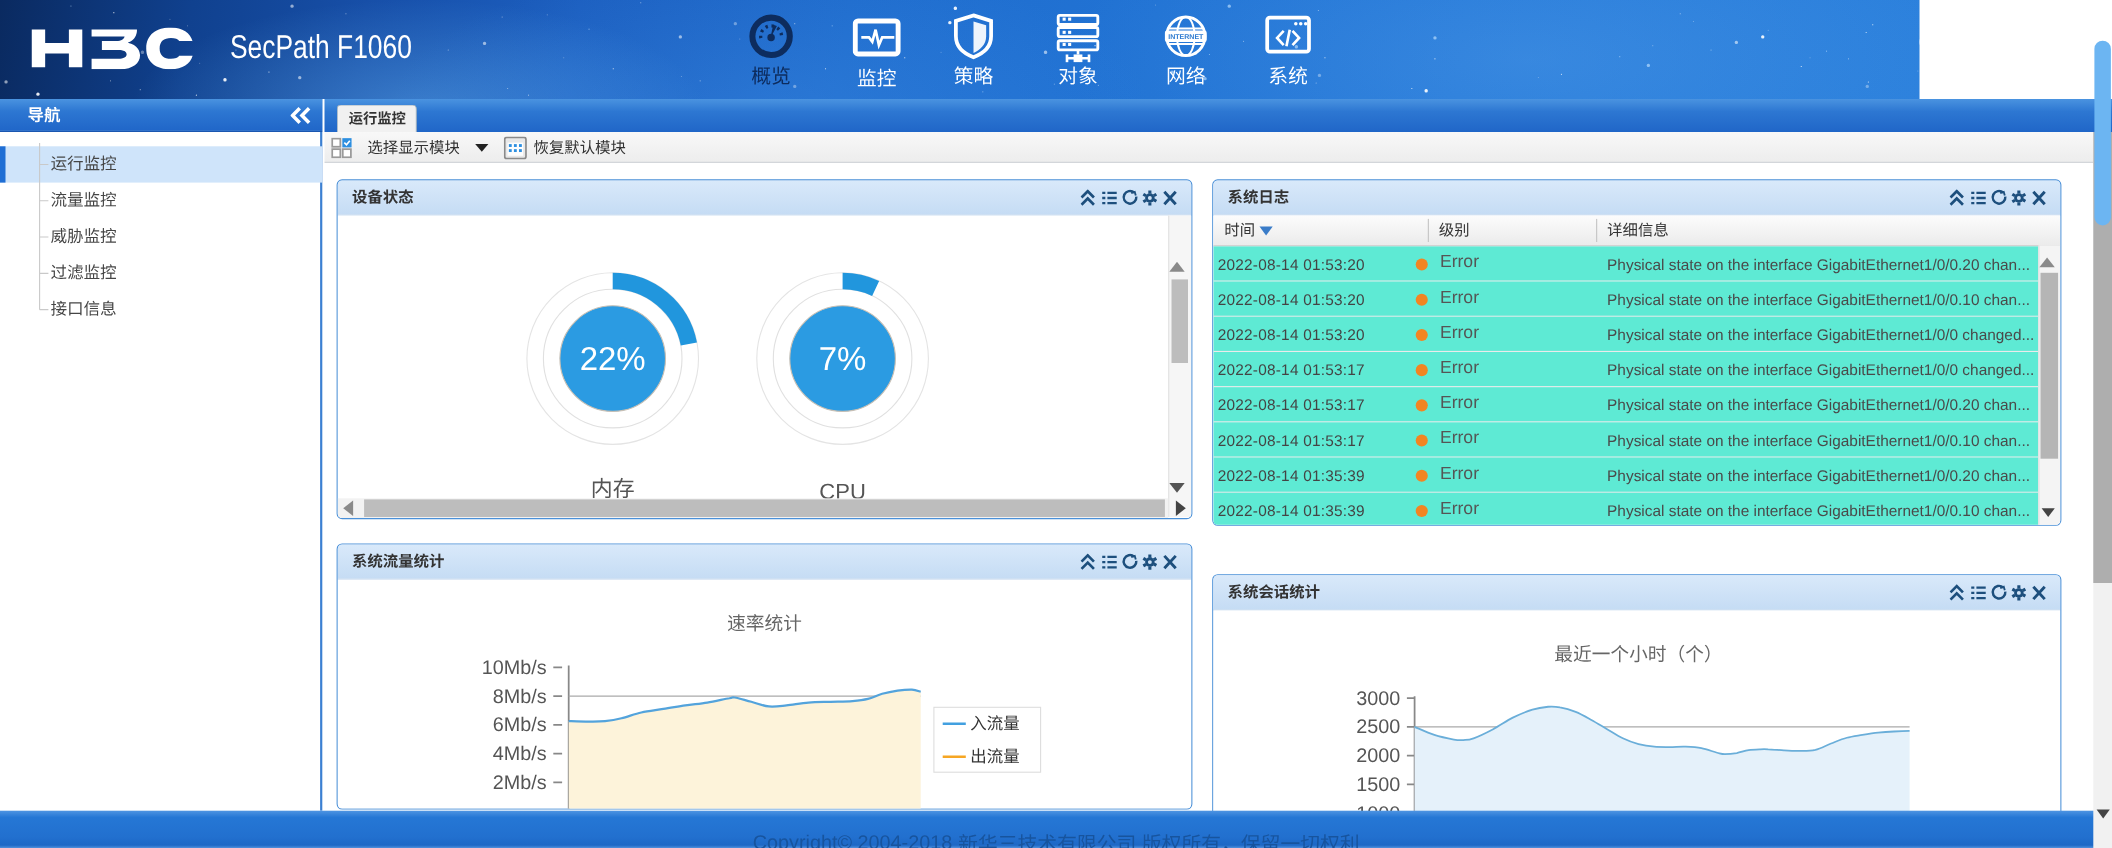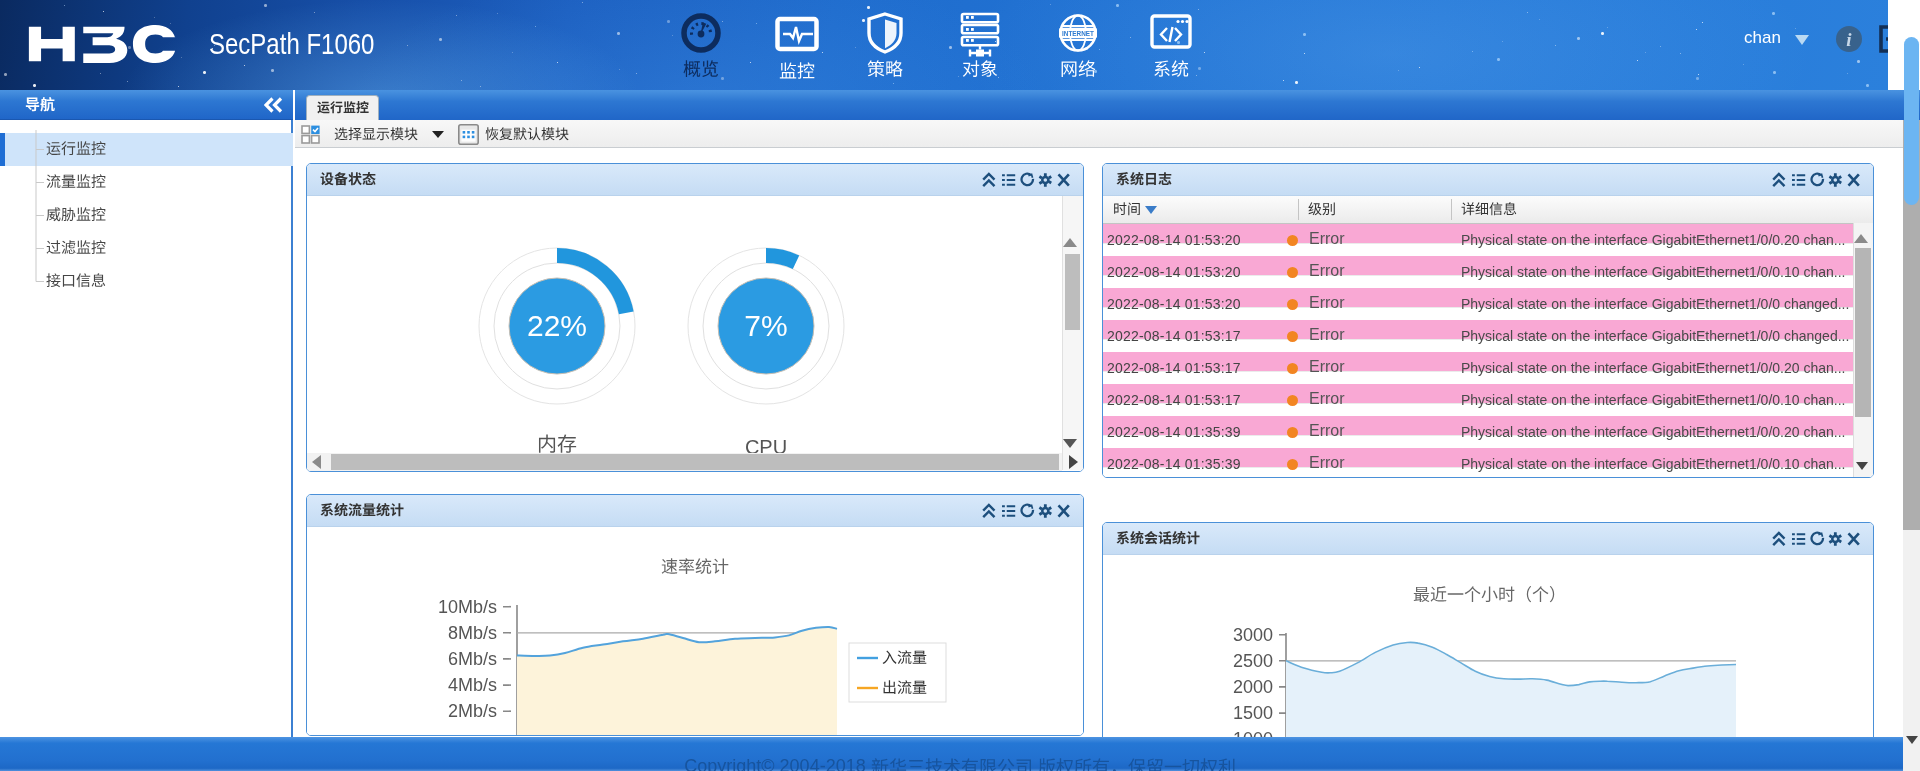--- a/index.html
+++ b/index.html
@@ -1,17 +1,17 @@
 <!DOCTYPE html>
 <html><head><meta charset="utf-8"><style>
 *{margin:0;padding:0;box-sizing:border-box}
 html,body{width:1920px;height:771px;overflow:hidden;background:#fff;font-family:"Liberation Sans",sans-serif}
 #page{position:relative;width:1920px;height:771px;overflow:hidden}
 svg.z{display:inline-block;vertical-align:top}
-#hdr{position:absolute;left:0;top:0;width:1888px;height:90px;overflow:hidden;
+#hdr{position:absolute;left:0;top:0;width:1745px;height:90px;overflow:hidden;
 background:
 radial-gradient(420px 160px at 380px 110%,rgba(120,200,255,.35),rgba(0,0,0,0) 62%),
 radial-gradient(650px 240px at 1390px 60%,rgba(130,195,250,.20),rgba(0,0,0,0) 65%),
 radial-gradient(500px 200px at 700px 115%,rgba(70,150,235,.30),rgba(0,0,0,0) 70%),
 linear-gradient(98deg,#0a2a60 0%,#10418f 10%,#174fa8 19%,#1c5fc0 30%,#1f6ccd 44%,#2173d4 60%,#2478d8 76%,#2b80dc 100%)}
 #stars{position:absolute;left:0;top:0;width:1px;height:1px;border-radius:50%;box-shadow:668px 21px 0 1px rgba(255,255,255,.35),103px 11px 0 0px rgba(255,255,255,.9),1198px 9px 0 0px rgba(255,255,255,.55),181px 57px 0 0px rgba(255,255,255,.35),497px 13px 0 0px rgba(255,255,255,.35),1698px 74px 0 0px rgba(255,255,255,.9),1296px 82px 0 1px rgba(255,255,255,.9),1204px 52px 0 0px rgba(255,255,255,.9),100px 73px 0 0px rgba(255,255,255,.55),863px 20px 0 1px rgba(255,255,255,.9),636px 73px 0 0px rgba(255,255,255,.55),1196px 75px 0 0px rgba(255,255,255,.55),204px 72px 0 1px rgba(255,255,255,.9),127px 81px 0 0px rgba(255,255,255,.55),1398px 70px 0 0px rgba(255,255,255,.35),958px 76px 0 0px rgba(255,255,255,.35),618px 33px 0 1px rgba(255,255,255,.55),1602px 33px 0 1px rgba(255,255,255,.9),619px 69px 0 0px rgba(255,255,255,.35),1498px 59px 0 1px rgba(190,225,255,.65),154px 17px 0 0px rgba(255,255,255,.35),1555px 45px 0 0px rgba(255,255,255,.55),868px 7px 0 1px rgba(255,255,255,.9),1178px 42px 0 1px rgba(190,225,255,.65),722px 78px 0 1px rgba(255,255,255,.35),1637px 60px 0 0px rgba(255,255,255,.9),557px 62px 0 0px rgba(255,255,255,.9),1502px 41px 0 0px rgba(255,255,255,.35),1472px 51px 0 0px rgba(190,225,255,.65),950px 47px 0 1px rgba(255,255,255,.55),244px 65px 0 0px rgba(255,255,255,.9),1578px 38px 0 1px rgba(255,255,255,.55),512px 52px 0 0px rgba(255,255,255,.35),170px 23px 0 0px rgba(255,255,255,.35),1130px 37px 0 0px rgba(255,255,255,.55),1774px 72px 0 1px rgba(190,225,255,.65),855px 47px 0 0px rgba(255,255,255,.35),314px 12px 0 0px rgba(255,255,255,.55),480px 86px 0 0px rgba(255,255,255,.55),998px 77px 0 0px rgba(255,255,255,.55),582px 2px 0 0px rgba(255,255,255,.55),1099px 49px 0 0px rgba(190,225,255,.65),1419px 67px 0 0px rgba(255,255,255,.9),1847px 73px 0 0px rgba(255,255,255,.35),822px 52px 0 0px rgba(255,255,255,.9),1304px 53px 0 0px rgba(255,255,255,.9),142px 28px 0 0px rgba(255,255,255,.35),230px 45px 0 0px rgba(255,255,255,.9),5px 74px 0 1px rgba(255,255,255,.55),212px 48px 0 0px rgba(255,255,255,.9),1795px 28px 0 0px rgba(255,255,255,.35),1304px 34px 0 1px rgba(190,225,255,.65),750px 62px 0 0px rgba(255,255,255,.9),1743px 64px 0 0px rgba(255,255,255,.35),995px 41px 0 0px rgba(255,255,255,.9),214px 45px 0 0px rgba(190,225,255,.65),1702px 22px 0 0px rgba(255,255,255,.9),1086px 48px 0 1px rgba(255,255,255,.55),1117px 5px 0 1px rgba(190,225,255,.65),1773px 13px 0 1px rgba(190,225,255,.65),756px 23px 0 0px rgba(190,225,255,.65),1095px 71px 0 1px rgba(190,225,255,.65),461px 80px 0 0px rgba(255,255,255,.55),1680px 53px 0 0px rgba(255,255,255,.55),1065px 65px 0 1px rgba(190,225,255,.65),64px 5px 0 0px rgba(190,225,255,.65),535px 26px 0 0px rgba(190,225,255,.65),1660px 46px 0 0px rgba(190,225,255,.65),456px 15px 0 0px rgba(255,255,255,.55),407px 45px 0 0px rgba(255,255,255,.55),1283px 80px 0 0px rgba(255,255,255,.9),1867px 85px 0 1px rgba(190,225,255,.65),178px 86px 0 0px rgba(255,255,255,.9),1607px 27px 0 0px rgba(255,255,255,.35),893px 83px 0 0px rgba(190,225,255,.65),1645px 52px 0 0px rgba(255,255,255,.35),1527px 12px 0 0px rgba(255,255,255,.55),265px 5px 0 1px rgba(255,255,255,.55),1858px 61px 0 1px rgba(255,255,255,.55),1697px 78px 0 1px rgba(255,255,255,.35),722px 21px 0 0px rgba(255,255,255,.55),34px 85px 0 1px rgba(255,255,255,.9),1539px 19px 0 0px rgba(255,255,255,.35),1696px 29px 0 0px rgba(255,255,255,.9),440px 39px 0 1px rgba(255,255,255,.55),672px 35px 0 0px rgba(255,255,255,.35),129px 47px 0 1px rgba(255,255,255,.35),1199px 68px 0 1px rgba(255,255,255,.35),272px 70px 0 1px rgba(255,255,255,.55),1050px 4px 0 0px rgba(255,255,255,.35)}
 #navs .nav{position:absolute;top:9px;width:94px;text-align:center}
 #navs .nav svg{display:block;margin:0 auto 3px}
 #side{position:absolute;left:0;top:90px;width:293px;height:647px;background:#fff;border-right:2px solid #3c80d2}
 #sidebar-top{position:absolute;left:0;top:0;width:293px;height:30px;
@@ -20,21 +20,21 @@
 #tabstrip{position:absolute;left:295px;top:90px;width:1625px;height:30px;
 background:linear-gradient(#4a93e0,#2d77d2 38%,#2066c8)}
 #tab{position:absolute;left:11px;top:5px;width:73px;height:25px;background:#f1f1f1;
 border:1px solid #9fb0be;border-bottom:none;border-radius:4px 4px 0 0;text-align:center;padding-top:5px}
 #toolbar{position:absolute;left:295px;top:120px;width:1608px;height:28px;
 background:linear-gradient(#f8f8f8,#ededed);border-bottom:1px solid #c9cdd1}
 .panel{position:absolute;background:#fff;border:1px solid #4a90d8;border-radius:5px;overflow:hidden}
 .phead{position:absolute;left:0;top:0;right:0;height:32px;background:linear-gradient(#d9e9fa,#c5dcf4);border-bottom:1px solid #b9d2ec}
 .pbody{position:absolute;left:0;top:32px;right:0;bottom:0;background:#fff}
 .thead{position:absolute;left:0;top:0;right:0;height:28px;background:linear-gradient(#fcfcfc,#ebebeb);border-bottom:1px solid #c4c4c4}
-.trow{position:absolute;left:0;width:750px;height:20px;border-bottom:1px solid #ebebeb;background:#f9a8d4}
+.trow{position:absolute;left:0;width:750px;height:32px;border-bottom:1px solid #ebebeb;background:#5eead4}
 .trow .ts{position:absolute;left:4px;top:8px;font-size:14px;color:#444;letter-spacing:.2px}
 .trow .dot{position:absolute;left:184px;top:11px;width:11px;height:11px;border-radius:50%;background:#f28522}
 .trow .err{position:absolute;left:206px;top:6px;font-size:16px;color:#555}
 .trow .msg{position:absolute;left:358px;top:8px;font-size:14px;color:#4a4a4a;white-space:nowrap}
 .tri-up{width:0;height:0;border-left:7px solid transparent;border-right:7px solid transparent;border-bottom:9px solid #8a8a8a}
 .tri-dn{width:0;height:0;border-left:7px solid transparent;border-right:7px solid transparent;border-top:9px solid #555}
 .tri-dn2{width:0;height:0;border-left:6px solid transparent;border-right:6px solid transparent;border-top:8px solid #444}
 .tri-lf{width:0;height:0;border-top:7px solid transparent;border-bottom:7px solid transparent;border-right:9px solid #8a8a8a}
 .tri-rt{width:0;height:0;border-top:7px solid transparent;border-bottom:7px solid transparent;border-left:9px solid #444}
 #footer{position:absolute;left:0;top:737px;width:1920px;height:34px;

